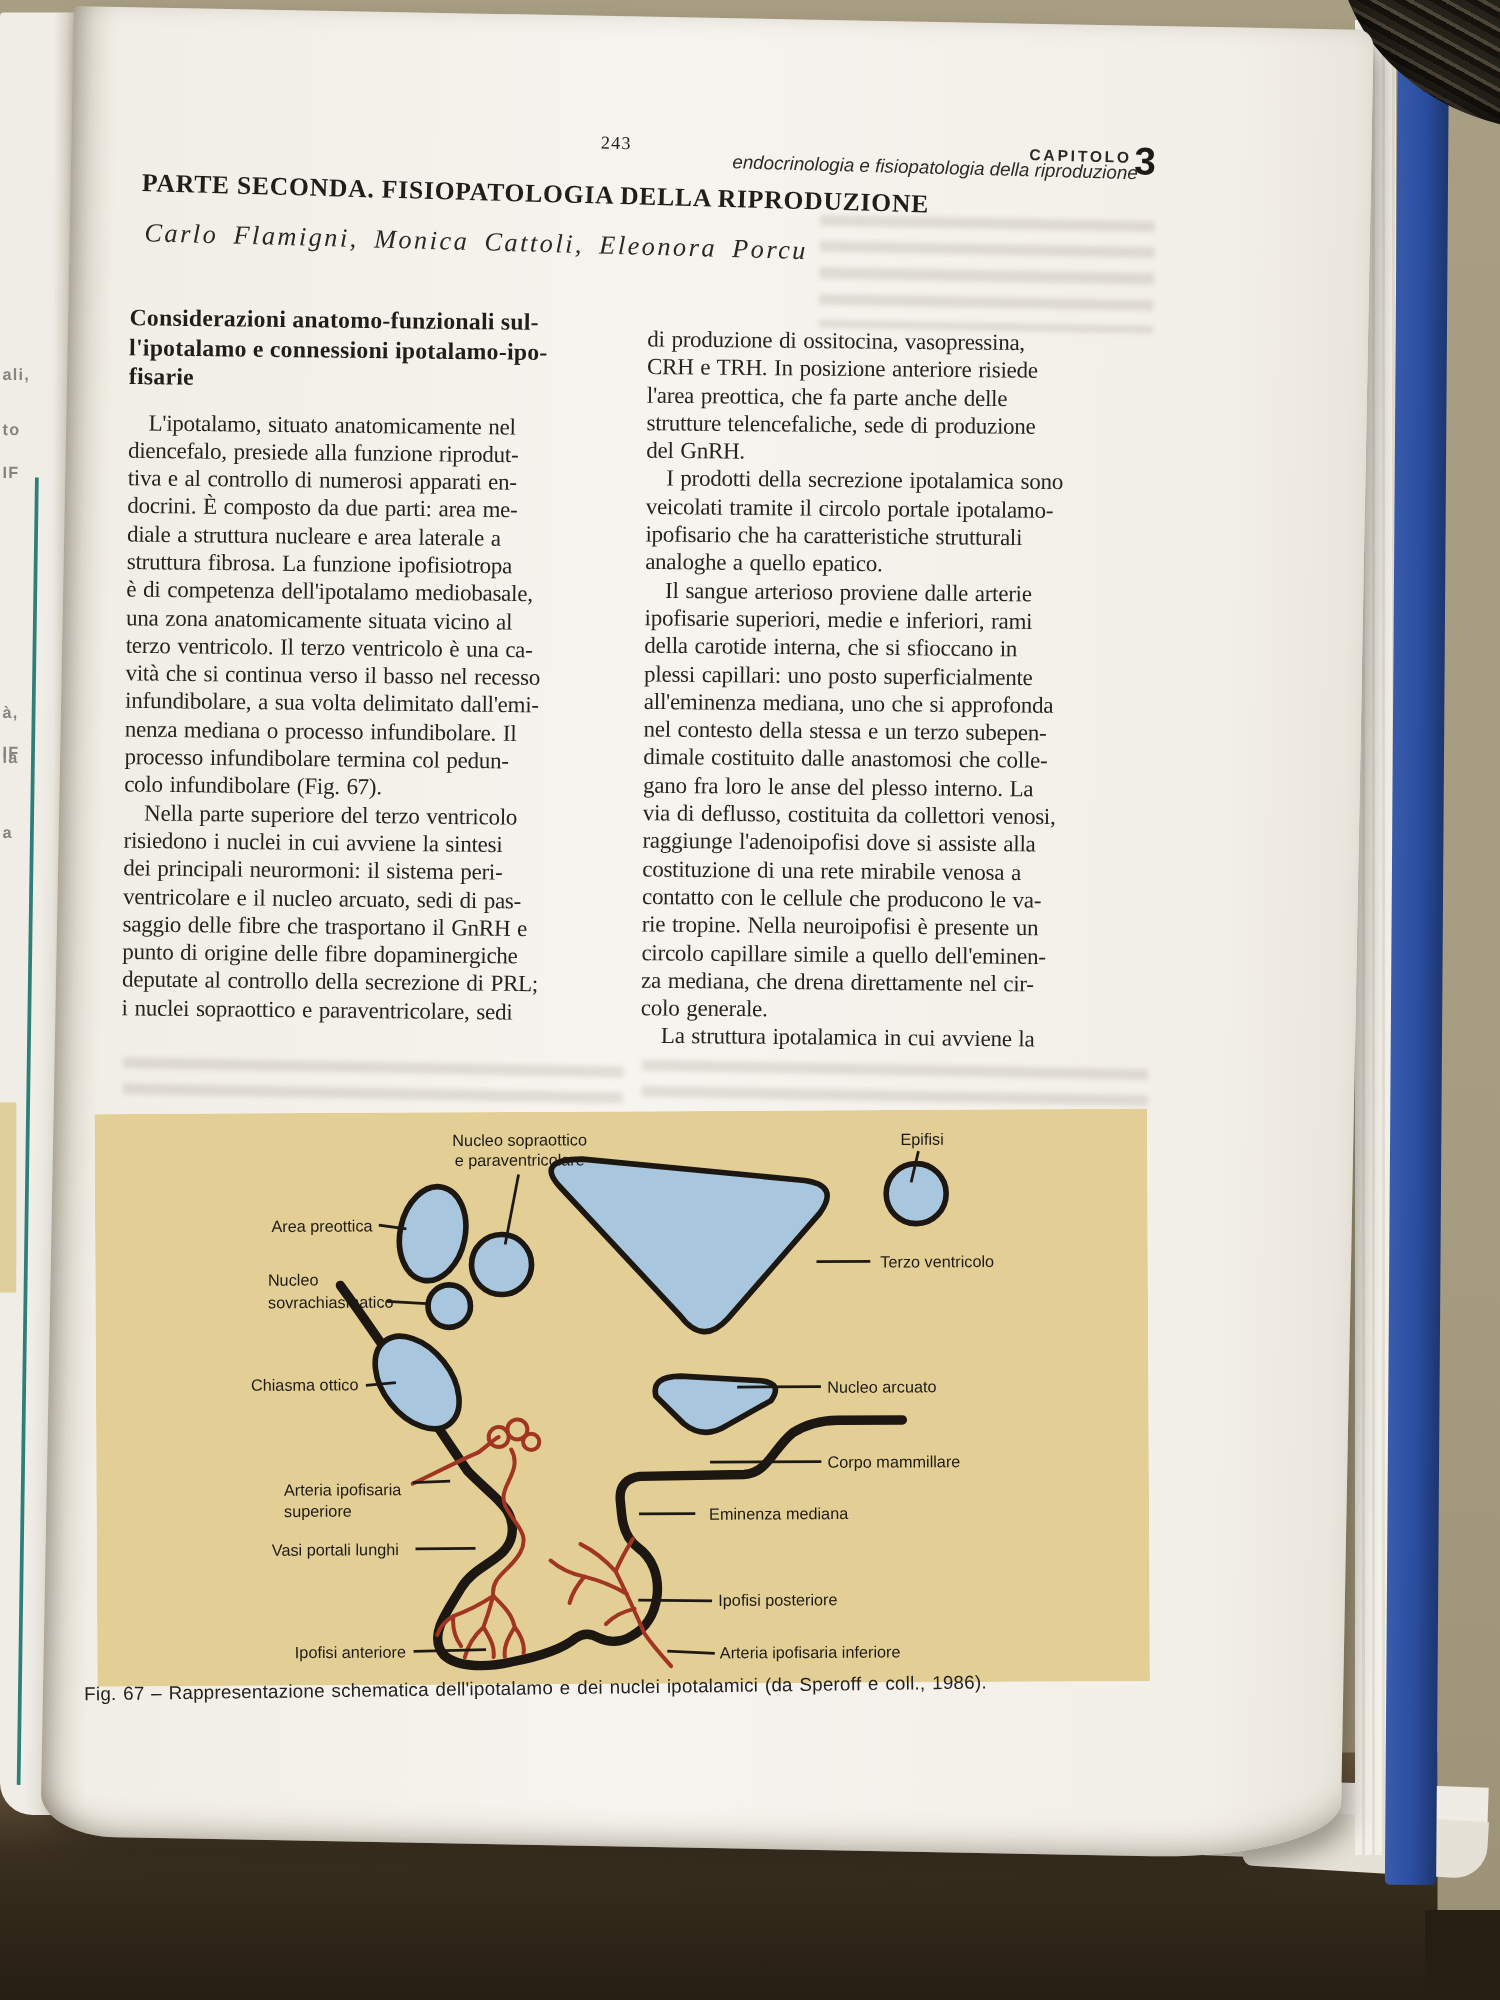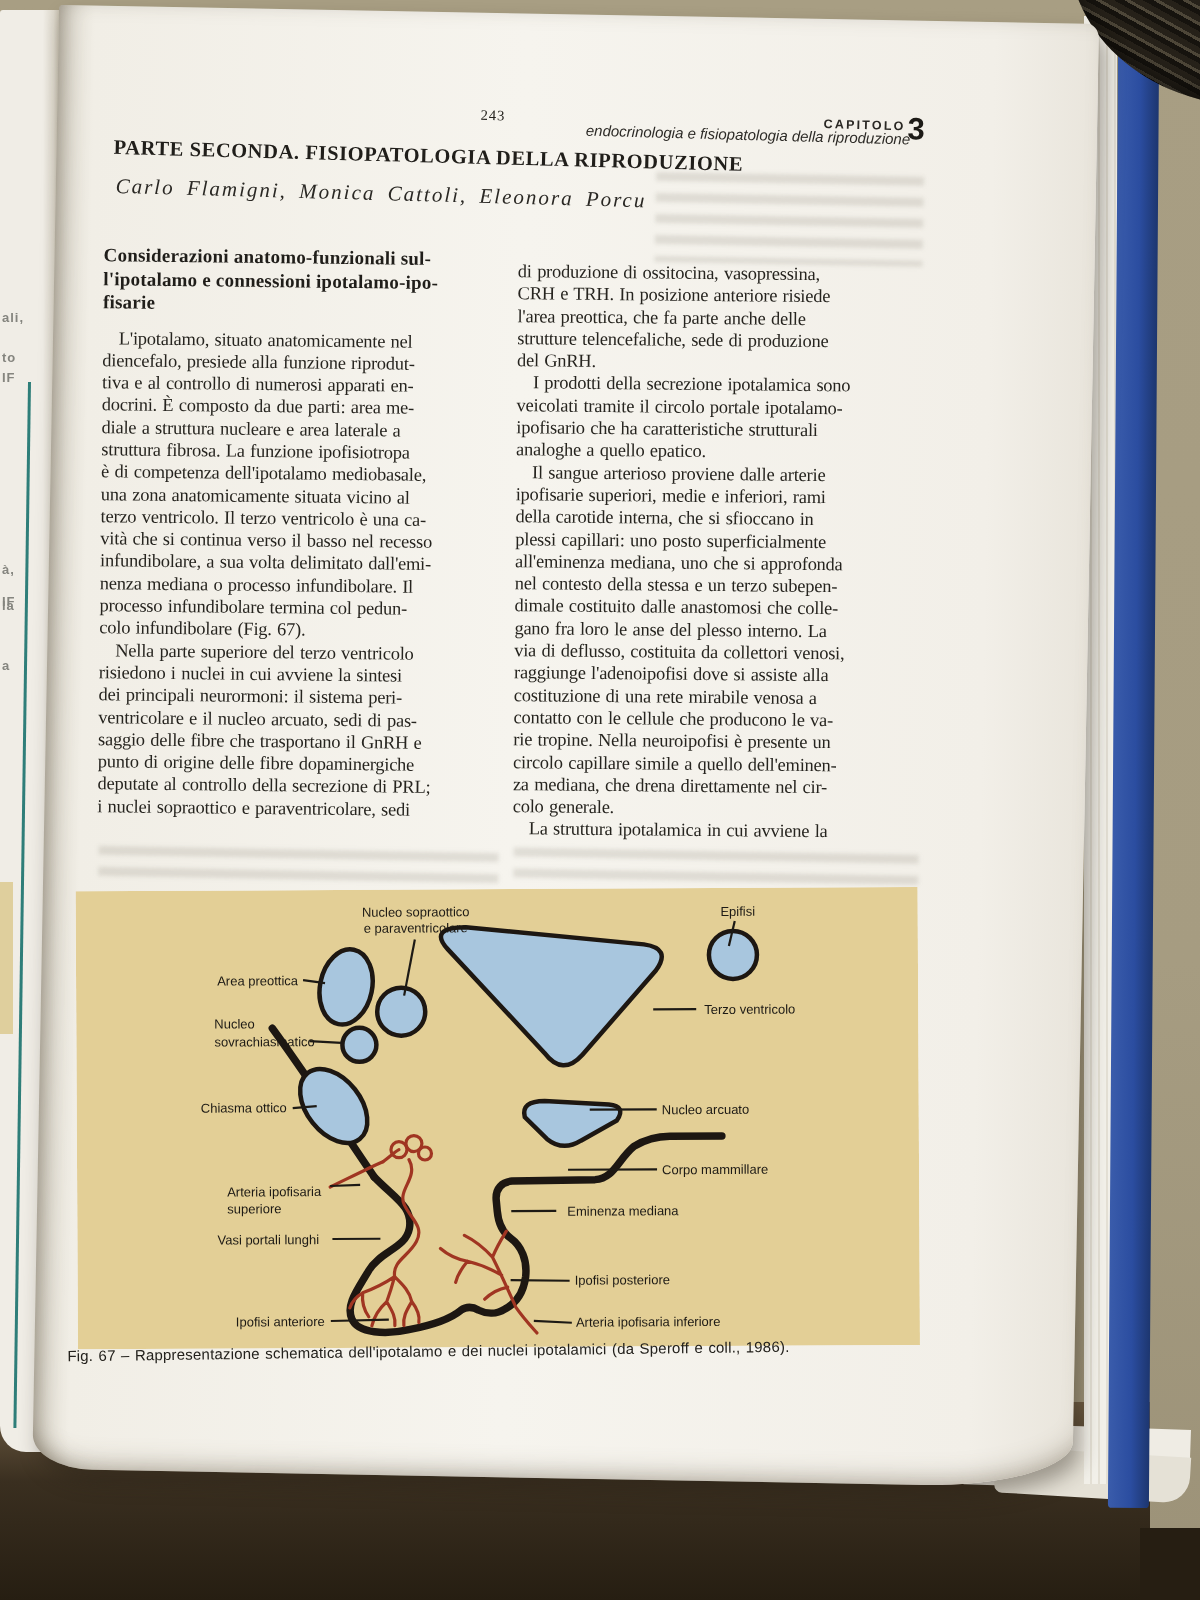--- a/index.html
+++ b/index.html
@@ -44,22 +44,22 @@
 </head>
 <body>
 
 <div class="stage">
 
   <div class="shadow-bottom"></div>
   <div class="shadow-bottom-right"></div>
 
   <div class="left-stack">
     <div class="teal-line" style="position:absolute"></div>
-    <div class="edge-frag" style="top:300px">ali,</div>
-    <div class="edge-frag" style="top:340px">to</div>
+    <div class="edge-frag" style="top:282px">ali,</div>
+    <div class="edge-frag" style="top:326px">to</div>
     <div class="edge-frag" style="top:360px">IF</div>
     <div class="edge-frag" style="top:552px">à,</div>
     <div class="edge-frag" style="top:584px">IF</div>
     <div class="edge-frag" style="top:588px">la</div>
     <div class="edge-frag" style="top:648px">a</div>
     <div class="tan-bleed" style="position:absolute"></div>
   </div>
 
   <div class="corner1"></div>
   <div class="corner2"></div>

